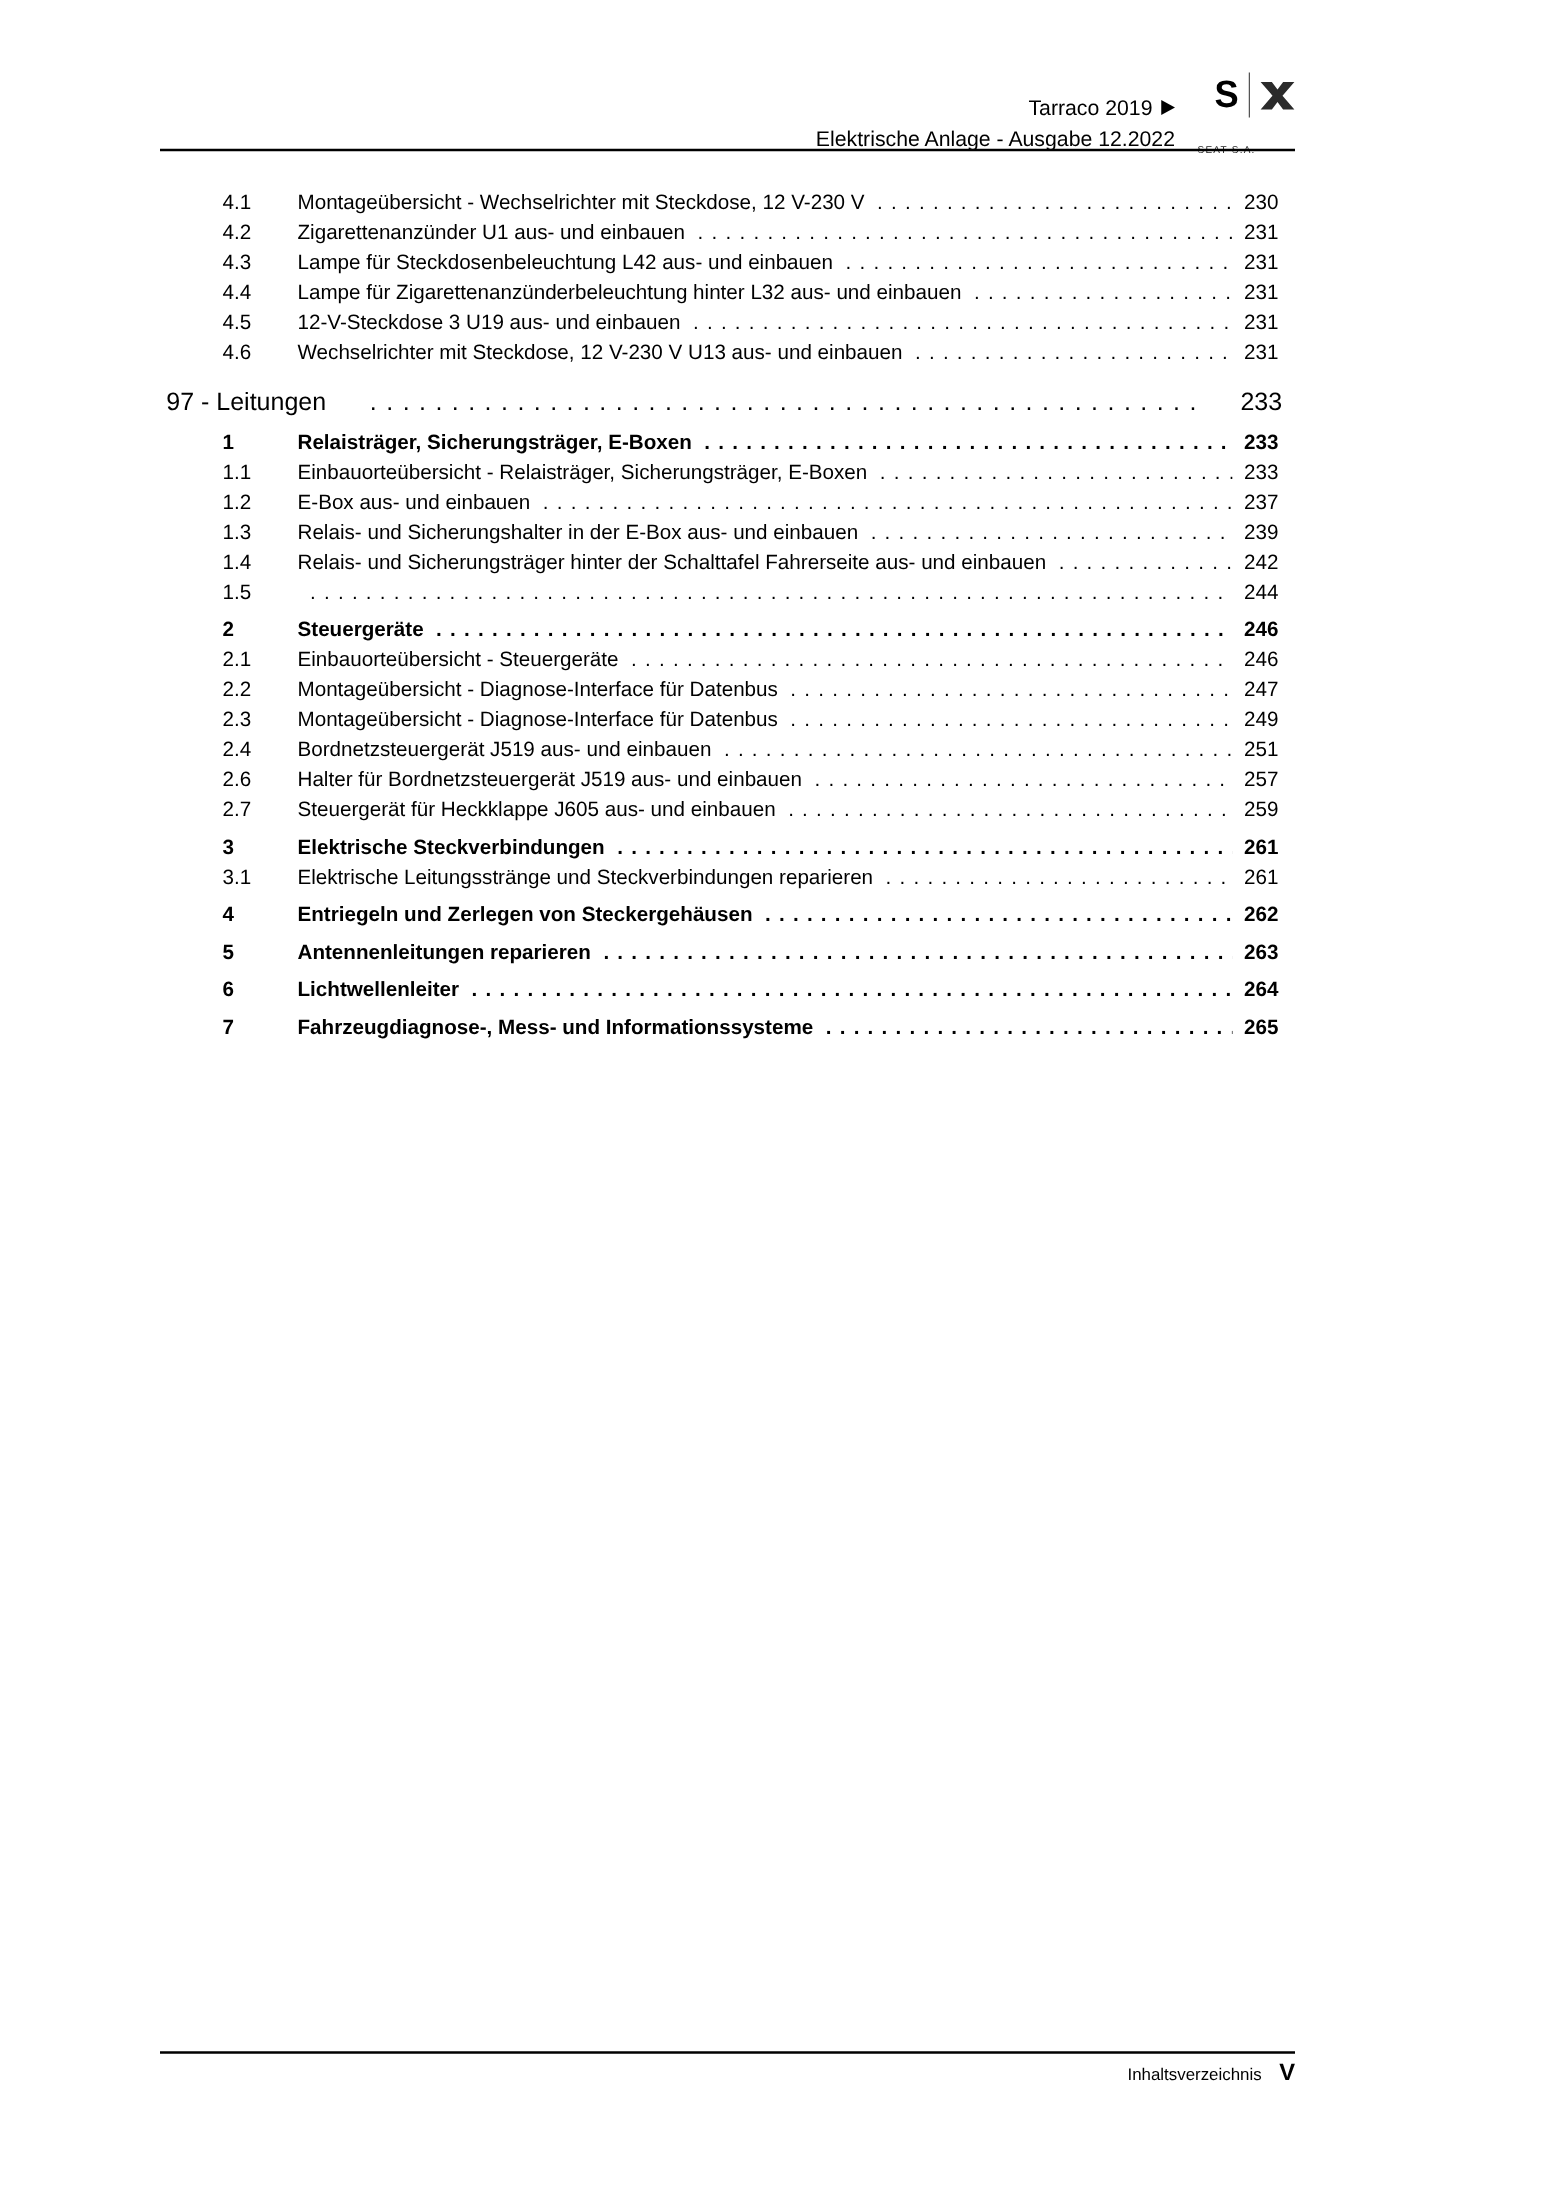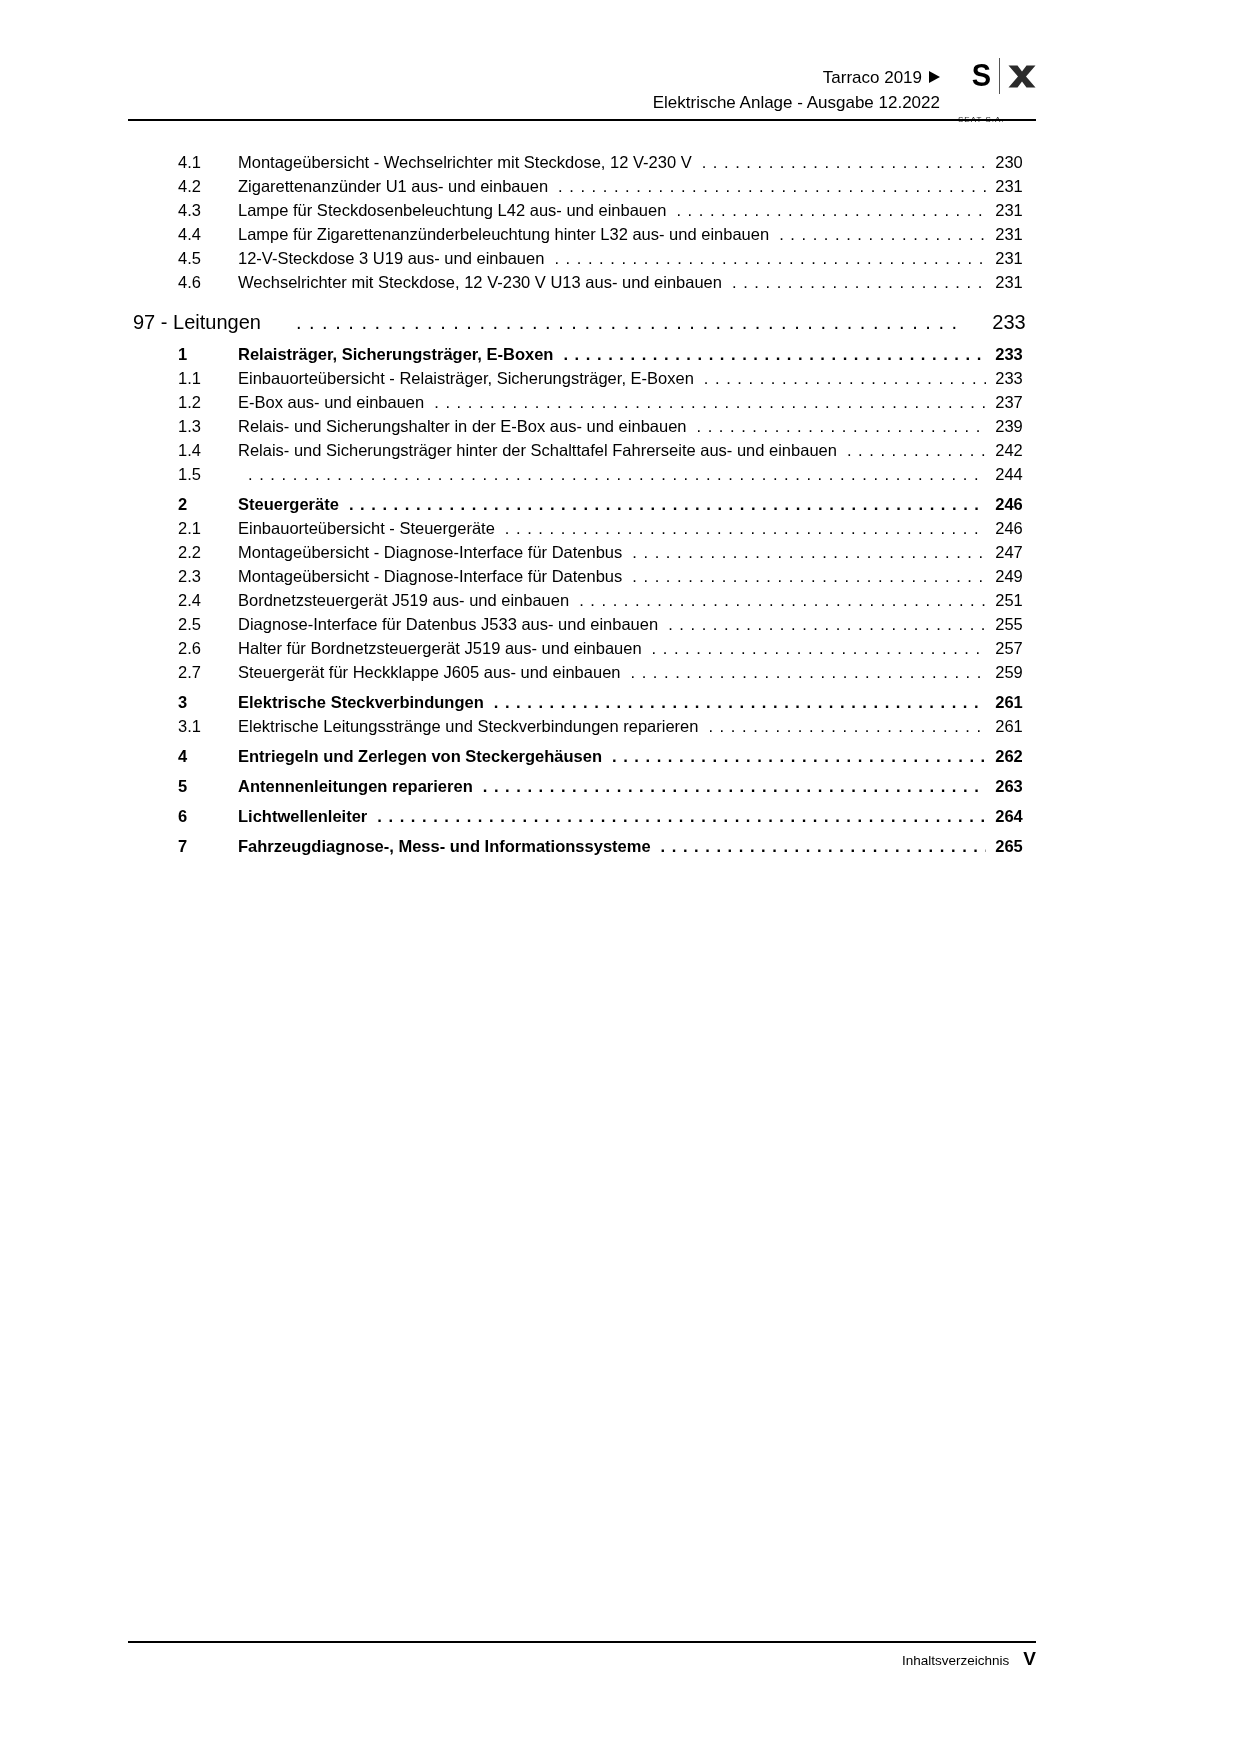--- a/index.html
+++ b/index.html
@@ -10,21 +10,21 @@
     font-family: "Liberation Sans", sans-serif;
     position: relative;
     overflow: hidden;
   }
   .page { position: absolute; inset: 0; }
 
   
   .header {
     position: absolute;
     top: 56px; left: 128px; width: 908px;
-    display: flex; justify-content: flex-end; align-items: center;
+    display: flex; justify-content: flex-end; align-items: flex-end;
     gap: 16px;
   }
   .header-text { text-align: right; font-size: 17px; line-height: 25px; }
   .arrow-right {
     display: inline-block; width: 0; height: 0;
     border-left: 11px solid #000;
     border-top: 6px solid transparent;
     border-bottom: 6px solid transparent;
     margin-left: 7px;
   }
@@ -194,26 +194,20 @@
     <span class="dots"></span>
     <span class="pagenum">249</span>
   </div>
       <div class="row row-sub">
     <span class="num">2.4</span>
     <span class="title">Bordnetzsteuergerät J519 aus- und einbauen</span>
     <span class="dots"></span>
     <span class="pagenum">251</span>
   </div>
       <div class="row row-sub">
-    <span class="num">2.5</span>
-    <span class="title">Diagnose-Interface für Datenbus J533 aus- und einbauen</span>
-    <span class="dots"></span>
-    <span class="pagenum">255</span>
-  </div>
-      <div class="row row-sub">
     <span class="num">2.6</span>
     <span class="title">Halter für Bordnetzsteuergerät J519 aus- und einbauen</span>
     <span class="dots"></span>
     <span class="pagenum">257</span>
   </div>
       <div class="row row-sub">
     <span class="num">2.7</span>
     <span class="title">Steuergerät für Heckklappe J605 aus- und einbauen</span>
     <span class="dots"></span>
     <span class="pagenum">259</span>

